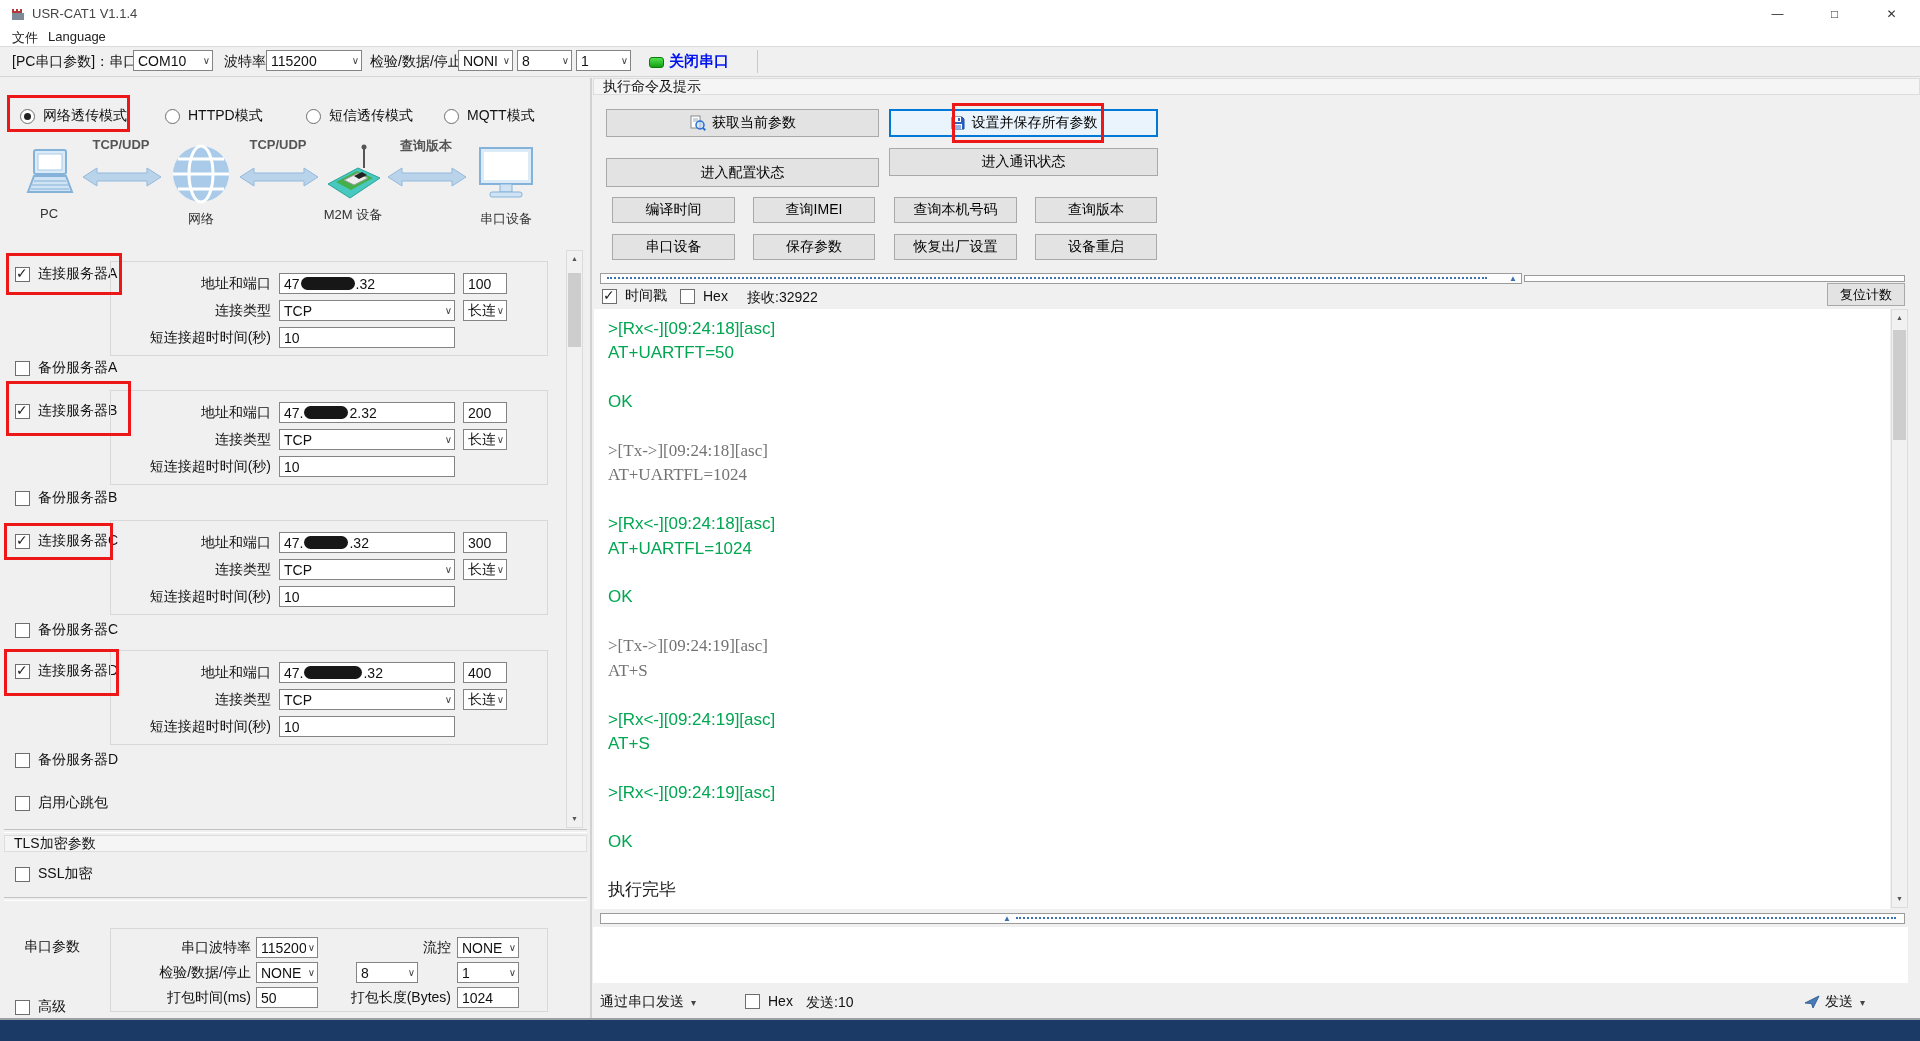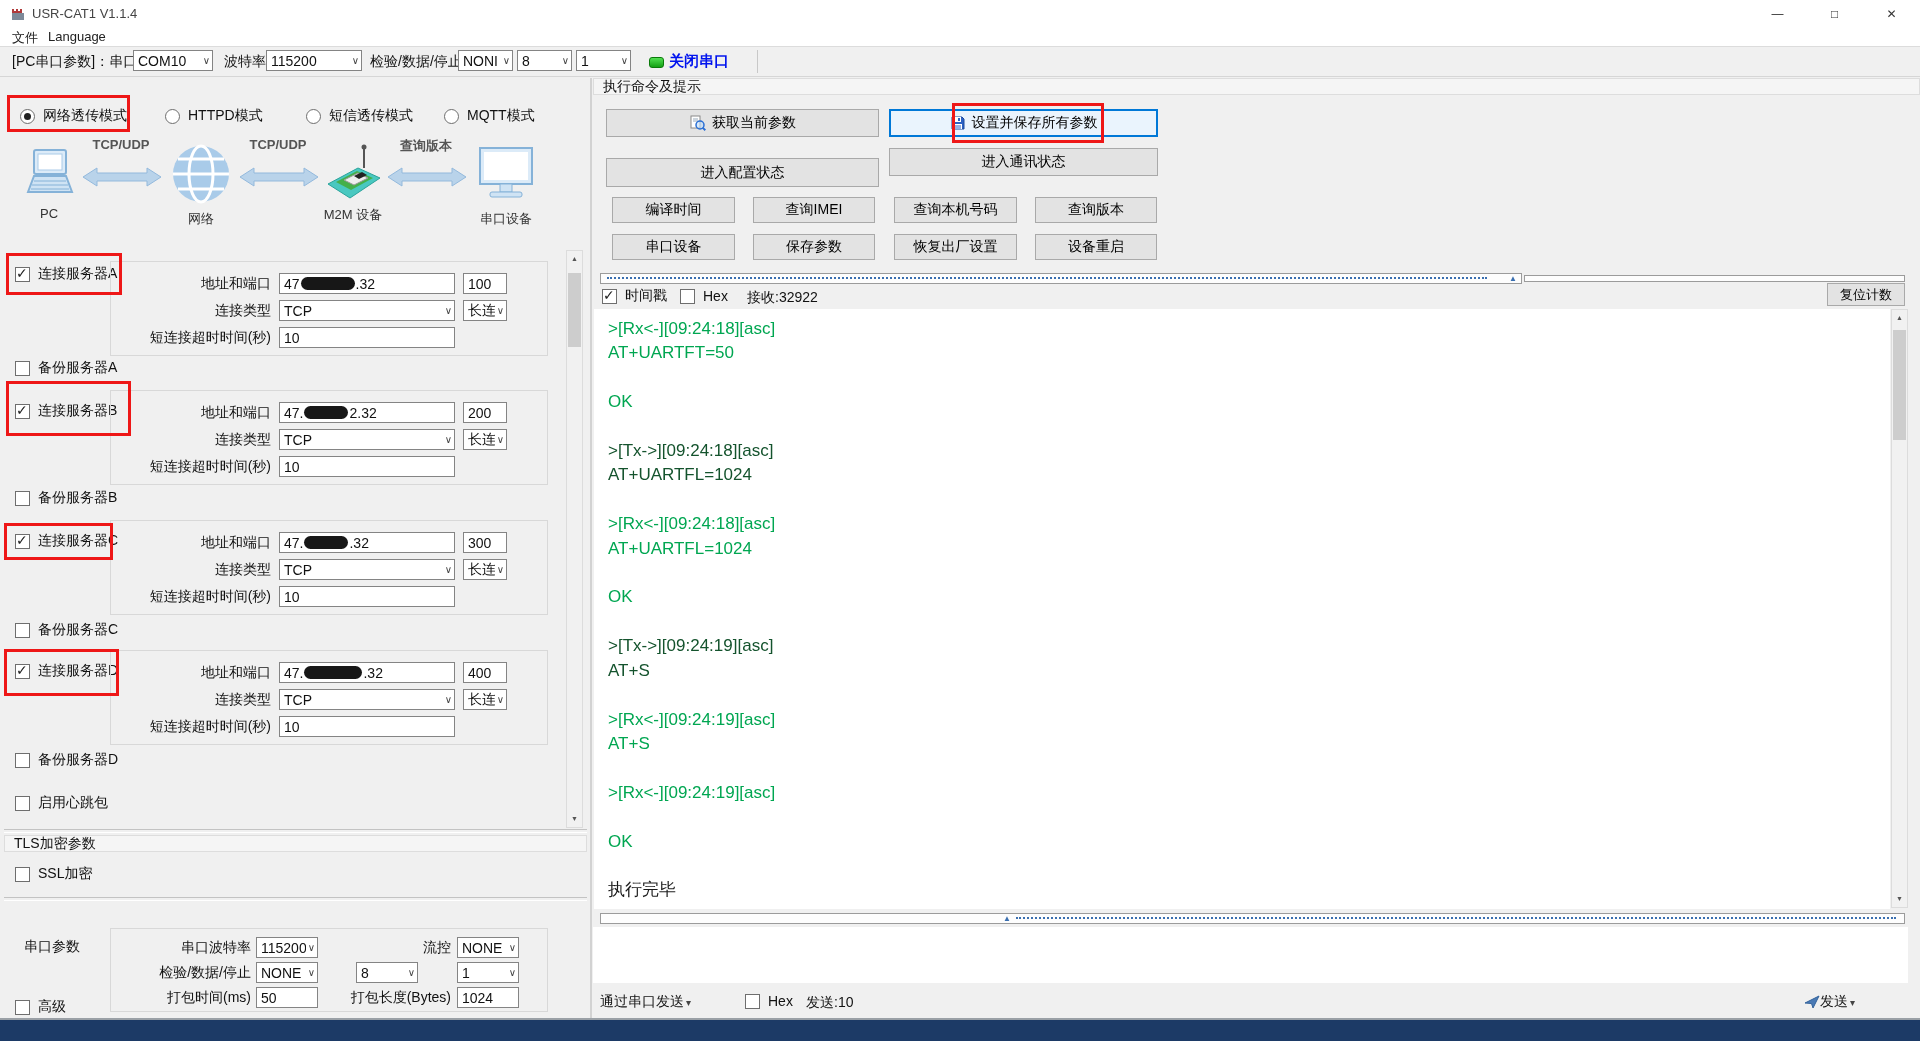--- a/index.html
+++ b/index.html
@@ -39,26 +39,26 @@
   .scroll{background:#f1f1f1;border:1px solid #dcdcdc;box-sizing:border-box;}
   .sarrow{position:absolute;left:0;width:15px;height:16px;color:#555;font-size:7px;text-align:center;line-height:16px;}
   .sthumb{position:absolute;left:1px;width:13px;background:#cdcdcd;}
   .splitter{background:#fdfdfd;border:1px solid #9b9b9b;box-sizing:border-box;}
   .dotline{position:absolute;top:3px;border-top:2px dotted #3a6fb0;}
   .smark{position:absolute;top:0px;color:#3a6fb0;font-size:8px;line-height:9px;}
   
   #log-root{background:#fff;padding:8px 0 0 14px;box-sizing:border-box;}
   .logline{line-height:24.4px;font-size:17px;white-space:pre;}
   .logline.rx{color:#00a651;}
-  .logline.tx{color:#14532d;}
+  .logline.tx{color:#737373;font-family:Liberation Serif, serif;}
   .logline.info{color:#1a1a1a;}
   .diag-label{position:absolute;font-size:13px;color:#333;text-align:center;white-space:nowrap;}
   .link-label{position:absolute;font-size:13px;font-weight:bold;color:#555;text-align:center;white-space:nowrap;}
   .closeport{font-size:15px;font-weight:bold;color:#0013ee;}
-  .flat{display:flex;align-items:center;font-size:14px;color:#111;}
+  .flat{display:flex;align-items:center;font-size:14px;color:#111;gap:5px;}
   .strip{left:0;top:1020px;width:1920px;height:21px;background:#1c3a66;}
   .winedge{left:0;top:1018px;width:1920px;height:2px;background:#9aa0a6;}
 </style>
 </head>
 <body>
 
 <div id="stage">
 
   <div class="abs titlebar"></div>
   <svg class="abs" style="left:10px;top:6px" width="16" height="16" viewBox="0 0 16 16">

